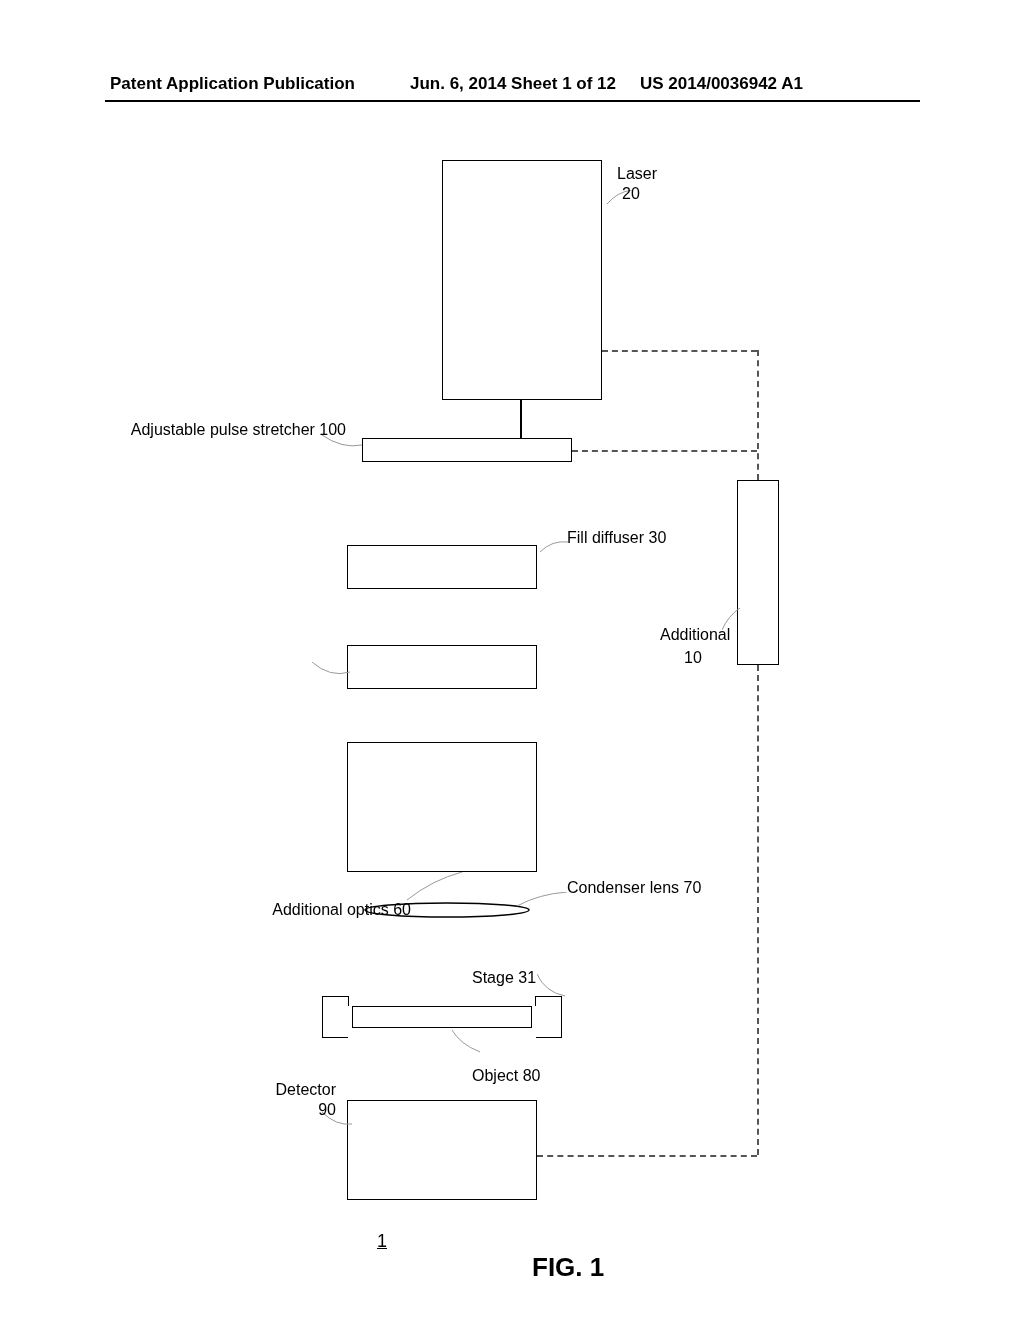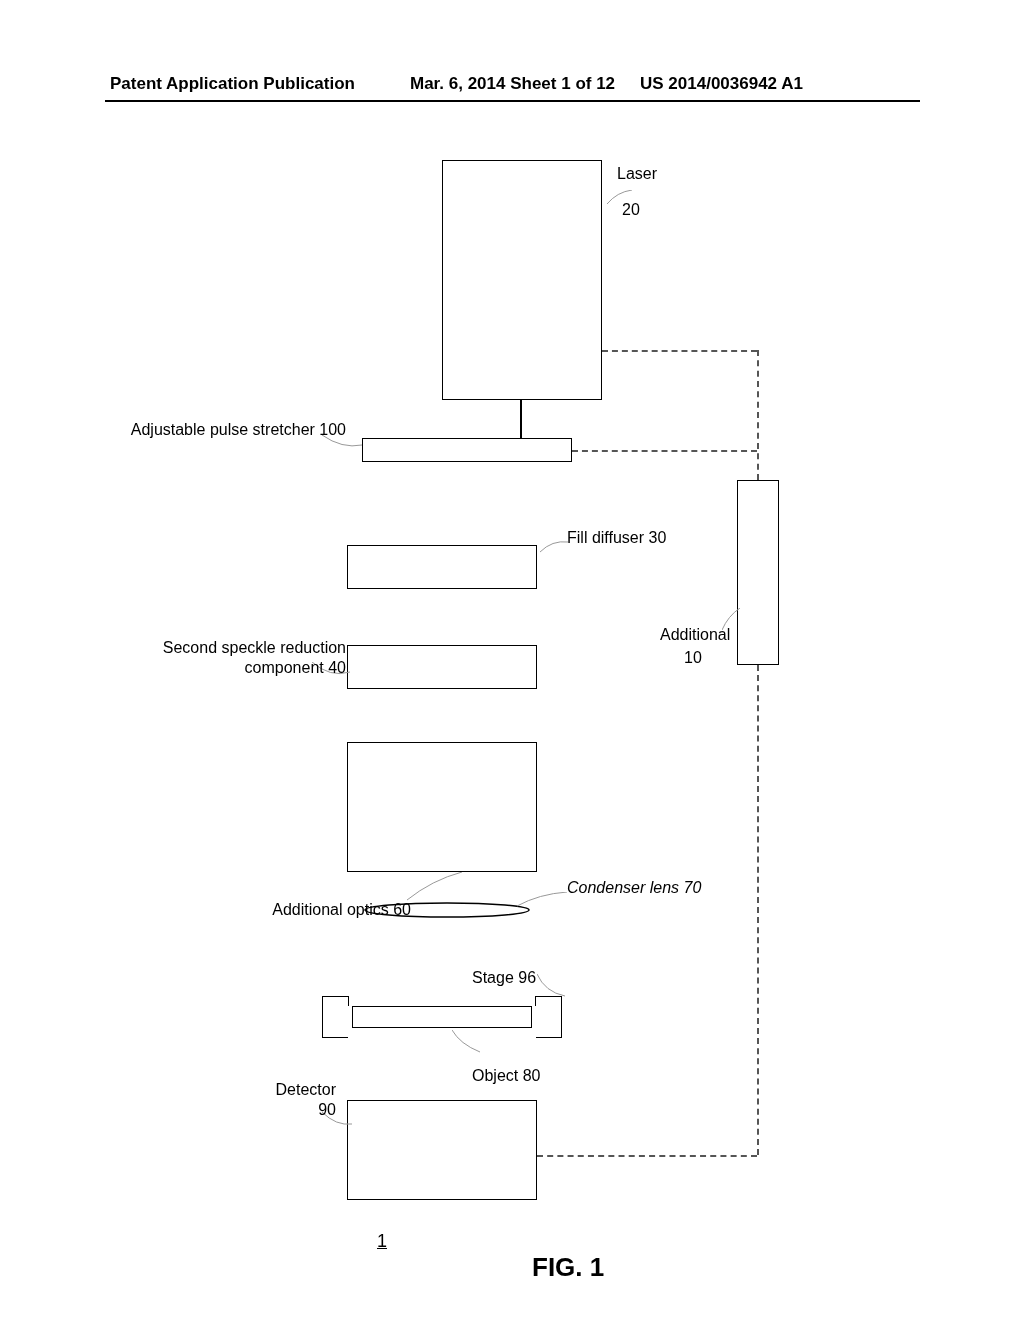--- a/index.html
+++ b/index.html
@@ -26,27 +26,27 @@
   .stretch  { top: 278px; }
   .fill-d   { top: 385px; }
   .speckle  { top: 485px; }
   .addopt   { top: 582px; }
   .detector { top: 940px; }
   .ctrl     { top: 320px; }
 
   .label { position: absolute; font-size: 16px; line-height: 1.25; }
 
   .lbl-laser1   { left: 605px; top: 4px; }
-  .lbl-laser2   { left: 610px; top: 24px; margin-top: 16px; }
+  .lbl-laser2   { left: 610px; top: 24px; }
   .lbl-stretch  { right: 690px; top: 260px; text-align: right; }
   .lbl-fill     { left: 555px; top: 368px; }
   .lbl-speckle  { right: 690px; top: 478px; text-align: right; }
   .lbl-ctrl1    { left: 648px; top: 465px; }
   .lbl-ctrl2    { left: 672px; top: 488px; text-align: center; }
-  .lbl-cond     { left: 555px; top: 718px; font-style: italic; }
+  .lbl-cond     { left: 555px; top: 718px; }
   .lbl-addopt   { right: 625px; top: 740px; text-align: right; margin-left: 48px; }
   .lbl-stage    { left: 460px; top: 808px; }
   .lbl-object   { left: 460px; top: 890px; margin-top: 16px; }
   .lbl-det1     { right: 700px; top: 920px; text-align: right; }
   .lbl-det2     { right: 700px; top: 940px; text-align: center; }
   .lbl-system   { left: 365px; top: 1070px; text-decoration: underline; font-size: 18px; }
   .lbl-fig      { left: 520px; top: 1075px; font-size: 26px; font-weight: bold; margin-top: 16px; }
 
   
   .stage-wrap { position: absolute; left: 310px; top: 836px; width: 240px; height: 44px; }
@@ -75,21 +75,21 @@
   .callout { position: absolute; stroke: #888; }
 
 </style>
 </head>
 <body>
 
 <div class="page">
 
   <div class="header">
     <span class="left">Patent Application Publication</span>
-    <span class="center">Mar. 6, 2014   Sheet 1 of 12</span>
+    <span class="center">Jun. 6, 2014   Sheet 1 of 12</span>
     <span class="right">US 2014/0036942 A1</span>
   </div>
   <div class="rule"></div>
 
   <div class="diagram">
 
     <div class="box laser"></div>
     <div class="box stretch"></div>
     <div class="box fill-d"></div>
     <div class="box speckle"></div>
@@ -151,29 +151,25 @@
         <path d="M28 22 Q 8 14 0 0" fill="none" stroke="#999" stroke-width="1"></path>
       </svg>
     <svg class="callout" style="position:absolute; left:310px; top:952px;" width="30" height="18">
         <path d="M0 0 Q 14 14 30 12" fill="none" stroke="#999" stroke-width="1"></path>
       </svg>
 
     <div class="label lbl-laser1">Laser</div>
     <div class="label lbl-laser2">20</div>
     <div class="label lbl-stretch">Adjustable pulse stretcher 100</div>
     <div class="label lbl-fill">Fill diffuser 30</div>
-    <div class="label lbl-speckle">
-      <span>Second speckle reduction</span><br>
-      <span>component 40</span>
-    </div>
     <div class="label lbl-ctrl1">Additional</div>
     <div class="label lbl-ctrl2">10</div>
     <div class="label lbl-cond">Condenser lens 70</div>
     <div class="label lbl-addopt">Additional optics 60</div>
-    <div class="label lbl-stage">Stage 96</div>
+    <div class="label lbl-stage">Stage 31</div>
     <div class="label lbl-object">Object 80</div>
     <div class="label lbl-det1">Detector</div>
     <div class="label lbl-det2">90</div>
     <div class="label lbl-system">1</div>
     <div class="label lbl-fig">FIG. 1</div>
 
   </div>
 </div>
 
 </body></html>

